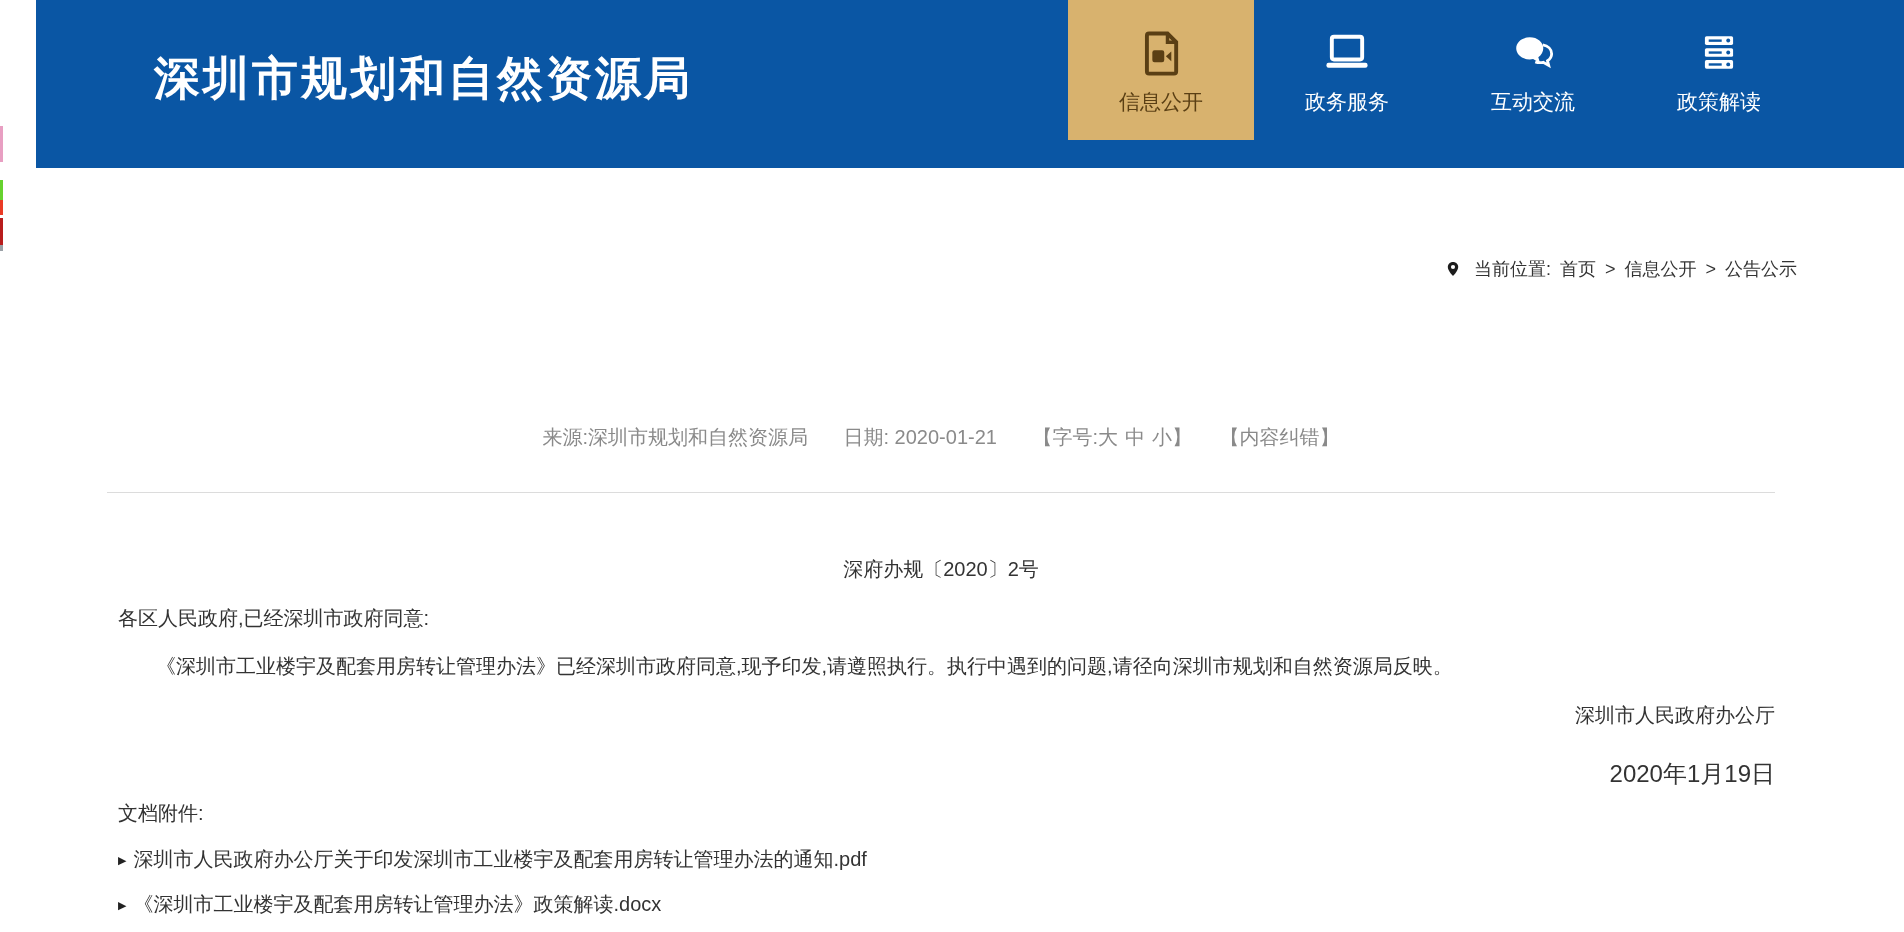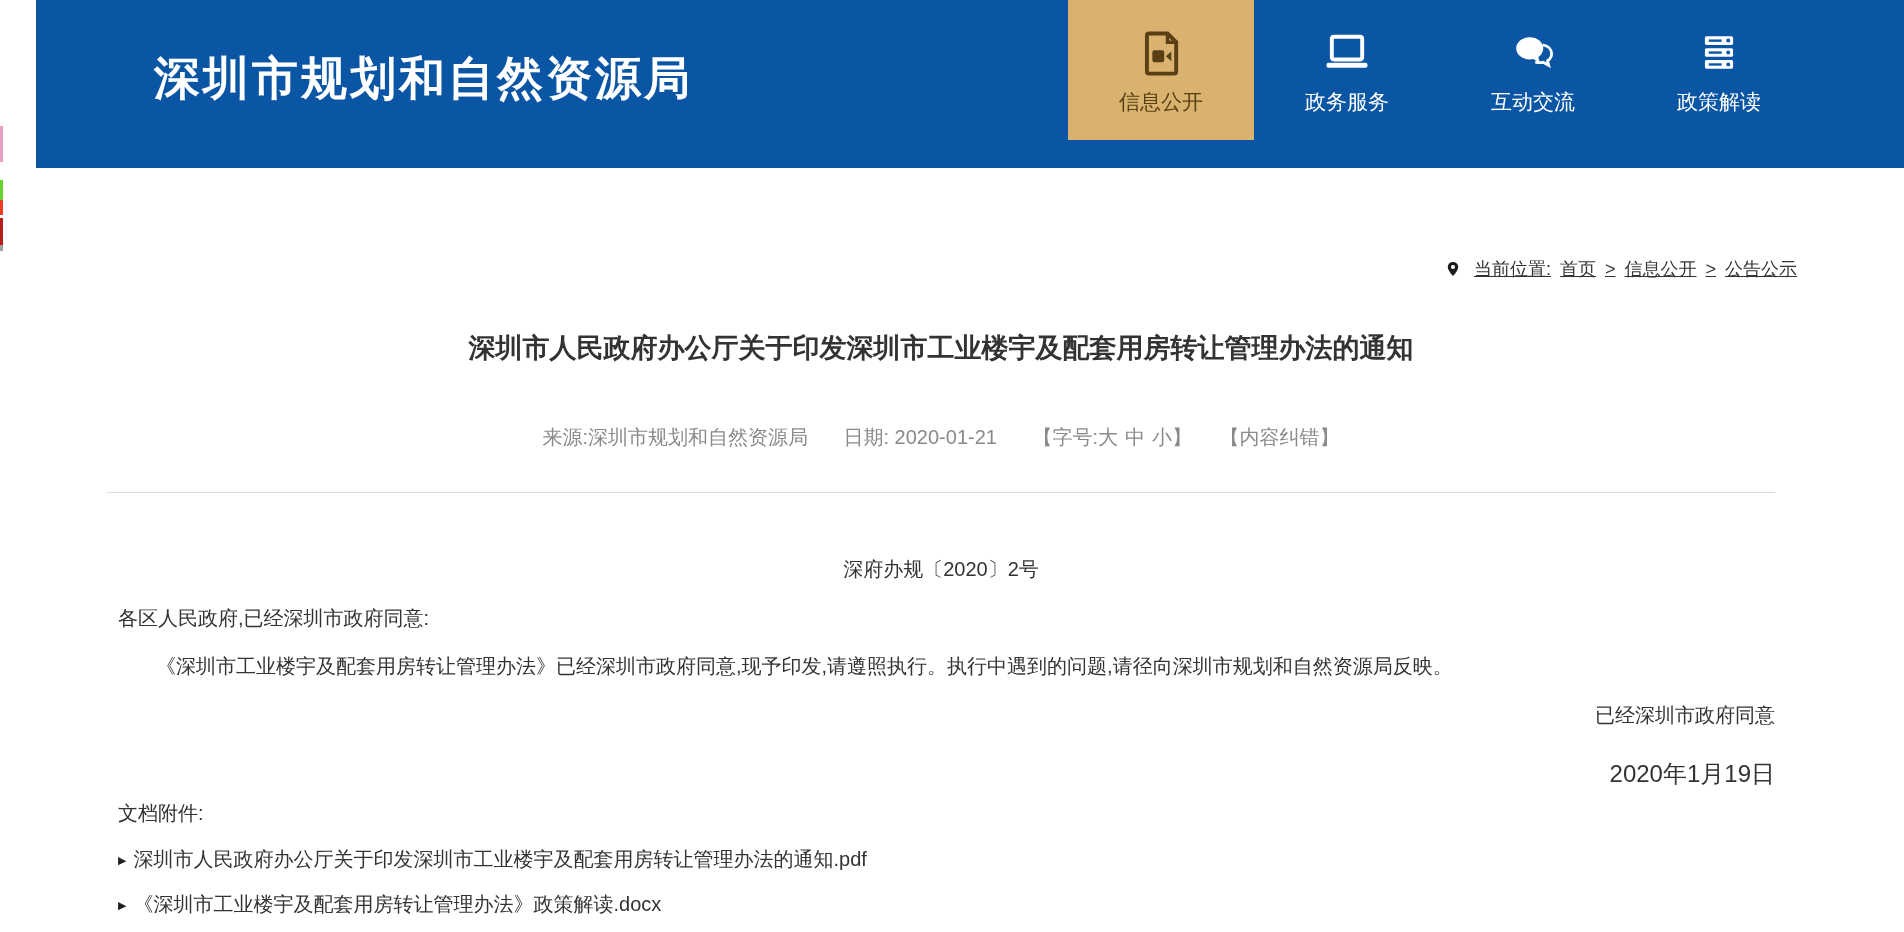--- a/index.html
+++ b/index.html
@@ -37,21 +37,21 @@
   .e1 { top:126px; height:36px; background:var(--stripe-pink); }
   .e2 { top:180px; height:20px; background:var(--stripe-green); }
   .e3 { top:200px; height:15px; background:var(--stripe-red); }
   .e4 { top:218px; height:27px; background:var(--stripe-dark-red); }
   .e5 { top:245px; height:6px;  background:var(--stripe-gray); }
 
   
   .breadcrumb {
     position:absolute; top:257px; right:107px;
     display:flex; align-items:center; gap:9px;
-    font-size:18px; color:#333333; white-space:nowrap;text-decoration:underline;
+    font-size:18px; color:#333333; white-space:nowrap;
   }
   .breadcrumb .pin { width:16px; height:22px; margin-right:4px; }
   .crumb-link { cursor:pointer; }
 
   
   .article { position:absolute; left:107px; top:0; width:1668px; height:932px; }
   .article-title {
     position:absolute; top:330px; left:0; width:100%;
     text-align:center; font-size:27px; font-weight:bold; color:var(--text-dark);
     white-space:nowrap;
@@ -153,39 +153,38 @@
   <span>当前位置:</span>
   <span class="crumb-link">首页</span>
   <span>&gt;</span>
   <span class="crumb-link">信息公开</span>
   <span>&gt;</span>
   <span class="crumb-link">公告公示</span>
 </div>
 
 <div class="article">
 
-  <div class="article-title">深圳市人民政府办公厅关于印发深圳市工业楼宇及配套用房转让管理办法的通知</div>
 
   <div class="meta">
     <span>来源:深圳市规划和自然资源局</span>
     <span class="gap40">日期: 2020-01-21</span>
     <span class="gap40">
       <span>【字号:</span><span class="size-opt" style="margin-left:0">大</span><span class="size-opt">中</span><span class="size-opt">小</span><span>】</span>
     </span>
     <span class="meta-correction">【内容纠错】</span>
   </div>
 
   <div class="divider"></div>
 
   <div class="doc-number">深府办规〔2020〕2号</div>
 
   <div class="para para-1">各区人民政府,已经深圳市政府同意:</div>
   <div class="para para-2">《深圳市工业楼宇及配套用房转让管理办法》已经深圳市政府同意,现予印发,请遵照执行。执行中遇到的问题,请径向深圳市规划和自然资源局反映。</div>
 
-  <div class="signature">已经深圳市政府同意</div>
+  <div class="signature">深圳市人民政府办公厅</div>
   <div class="sign-date">2020年1月19日</div>
 
   <div class="attach-label">文档附件:</div>
 
   <div class="attach-item attach-1">
     <span class="bullet">▶</span>
     <span>深圳市人民政府办公厅关于印发深圳市工业楼宇及配套用房转让管理办法的通知.pdf</span>
   </div>
   <div class="attach-item attach-2">
     <span class="bullet">▶</span>

